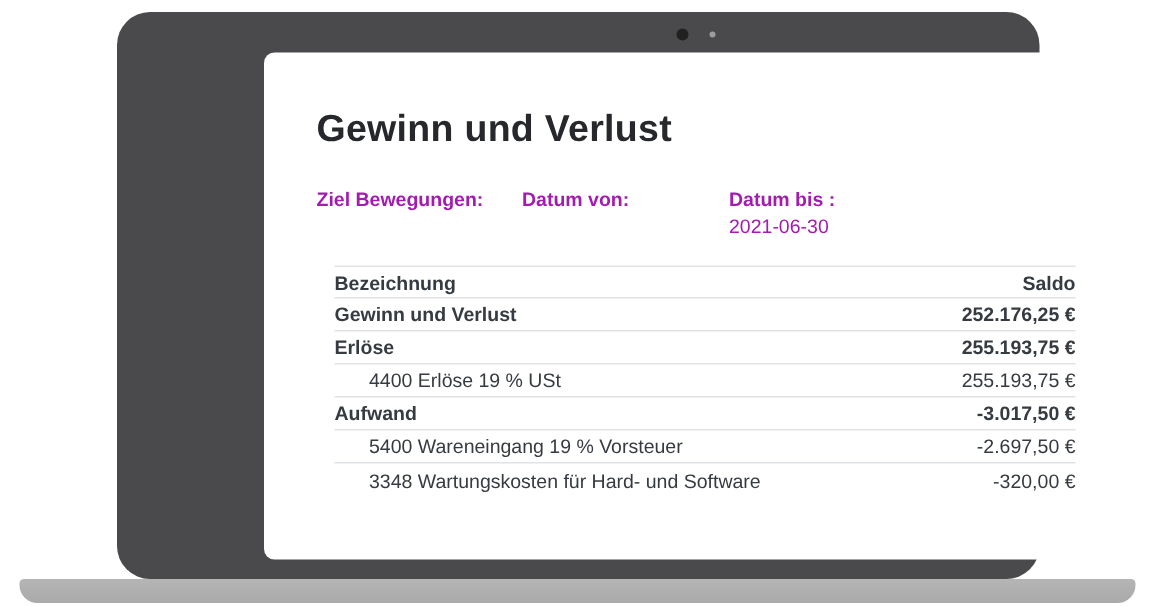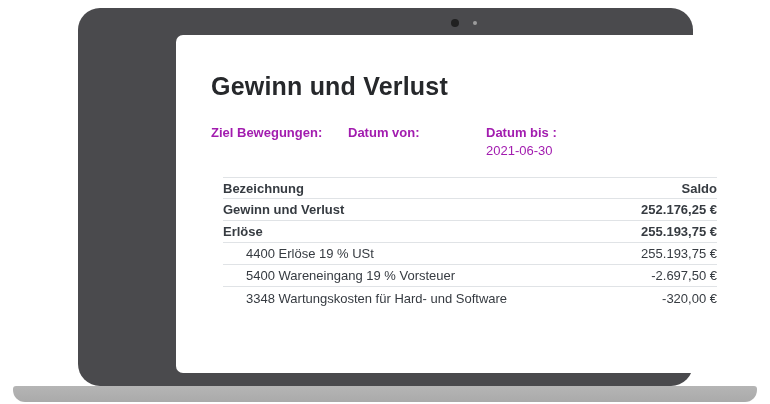--- a/index.html
+++ b/index.html
@@ -137,20 +137,24 @@
   <div class="trow bold">
     <div class="row-name">Erlöse</div>
     <div class="row-saldo">255.193,75 €</div>
   </div>
 
   <div class="trow indent">
     <div class="row-name">4400 Erlöse 19 % USt</div>
     <div class="row-saldo">255.193,75 €</div>
   </div>
 
+  <div class="trow bold">
+    <div class="row-name">Aufwand</div>
+    <div class="row-saldo">-3.017,50 €</div>
+  </div>
 
   <div class="trow indent">
     <div class="row-name">5400 Wareneingang 19 % Vorsteuer</div>
     <div class="row-saldo">-2.697,50 €</div>
   </div>
 
   <div class="trow indent">
     <div class="row-name">3348 Wartungskosten für Hard- und Software</div>
     <div class="row-saldo">-320,00 €</div>
   </div>

